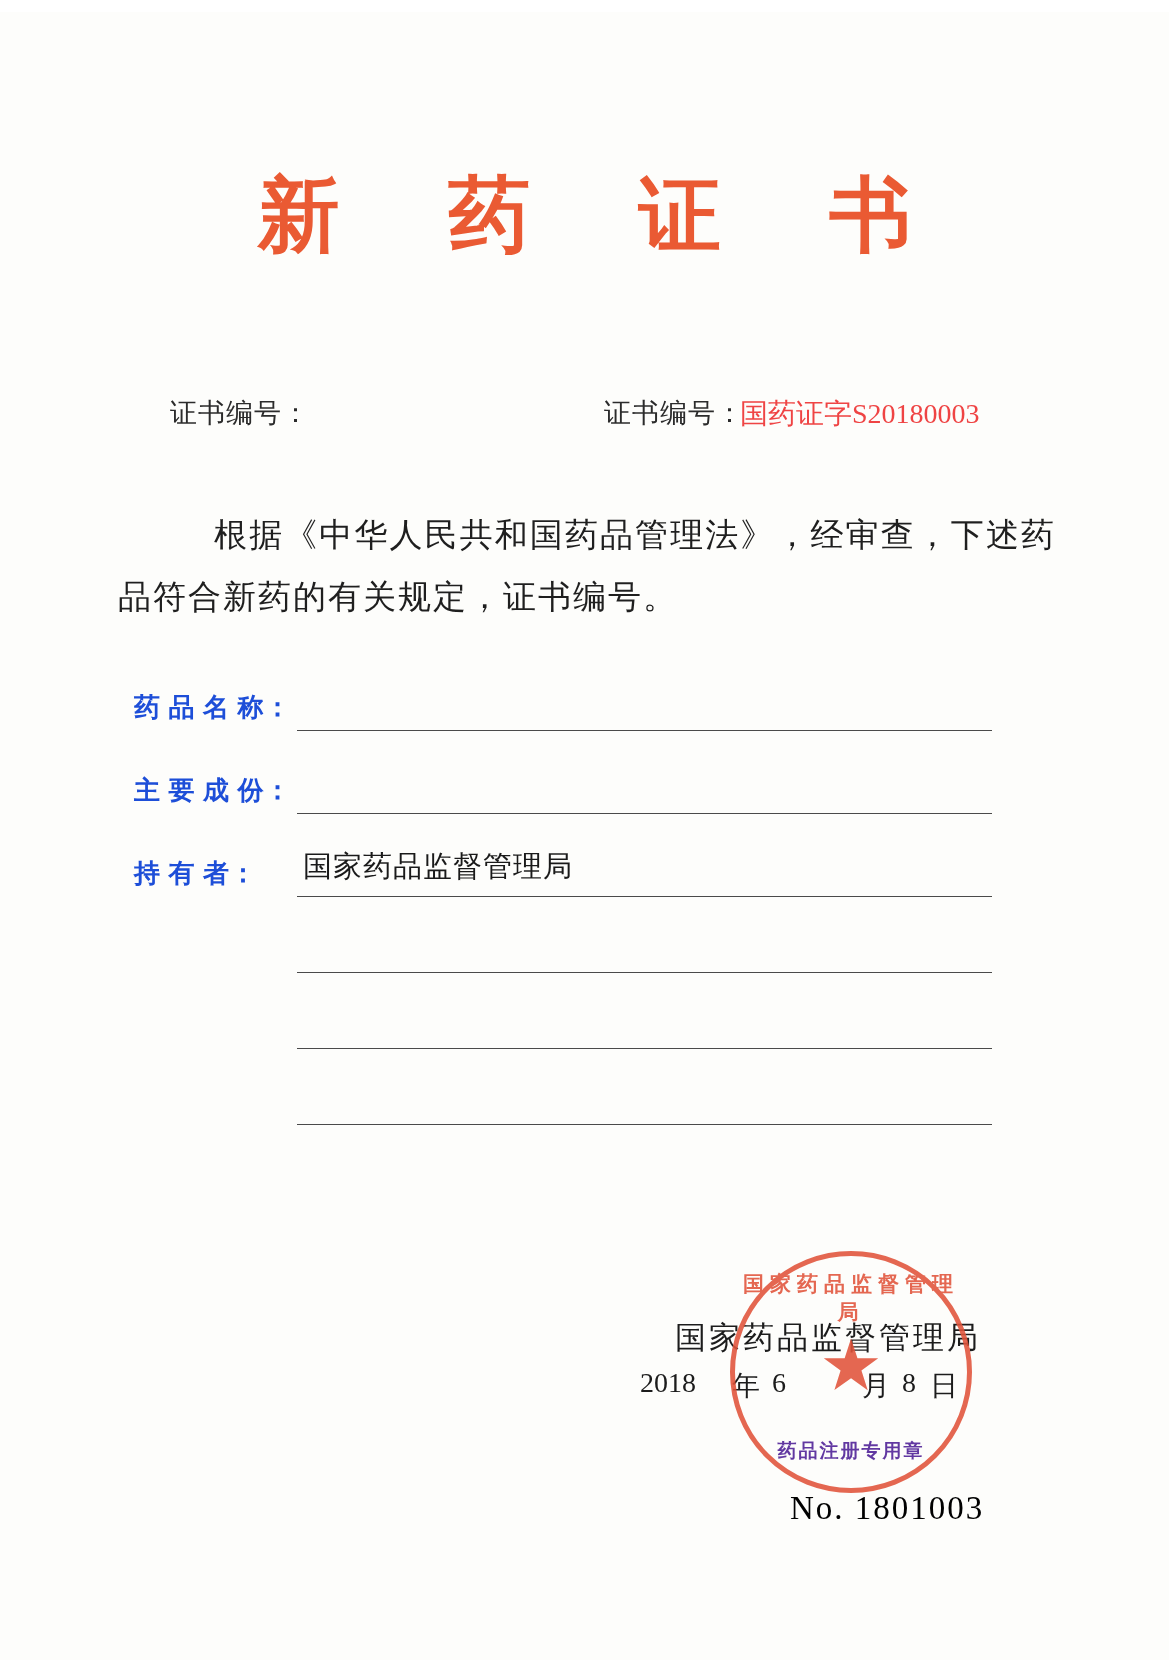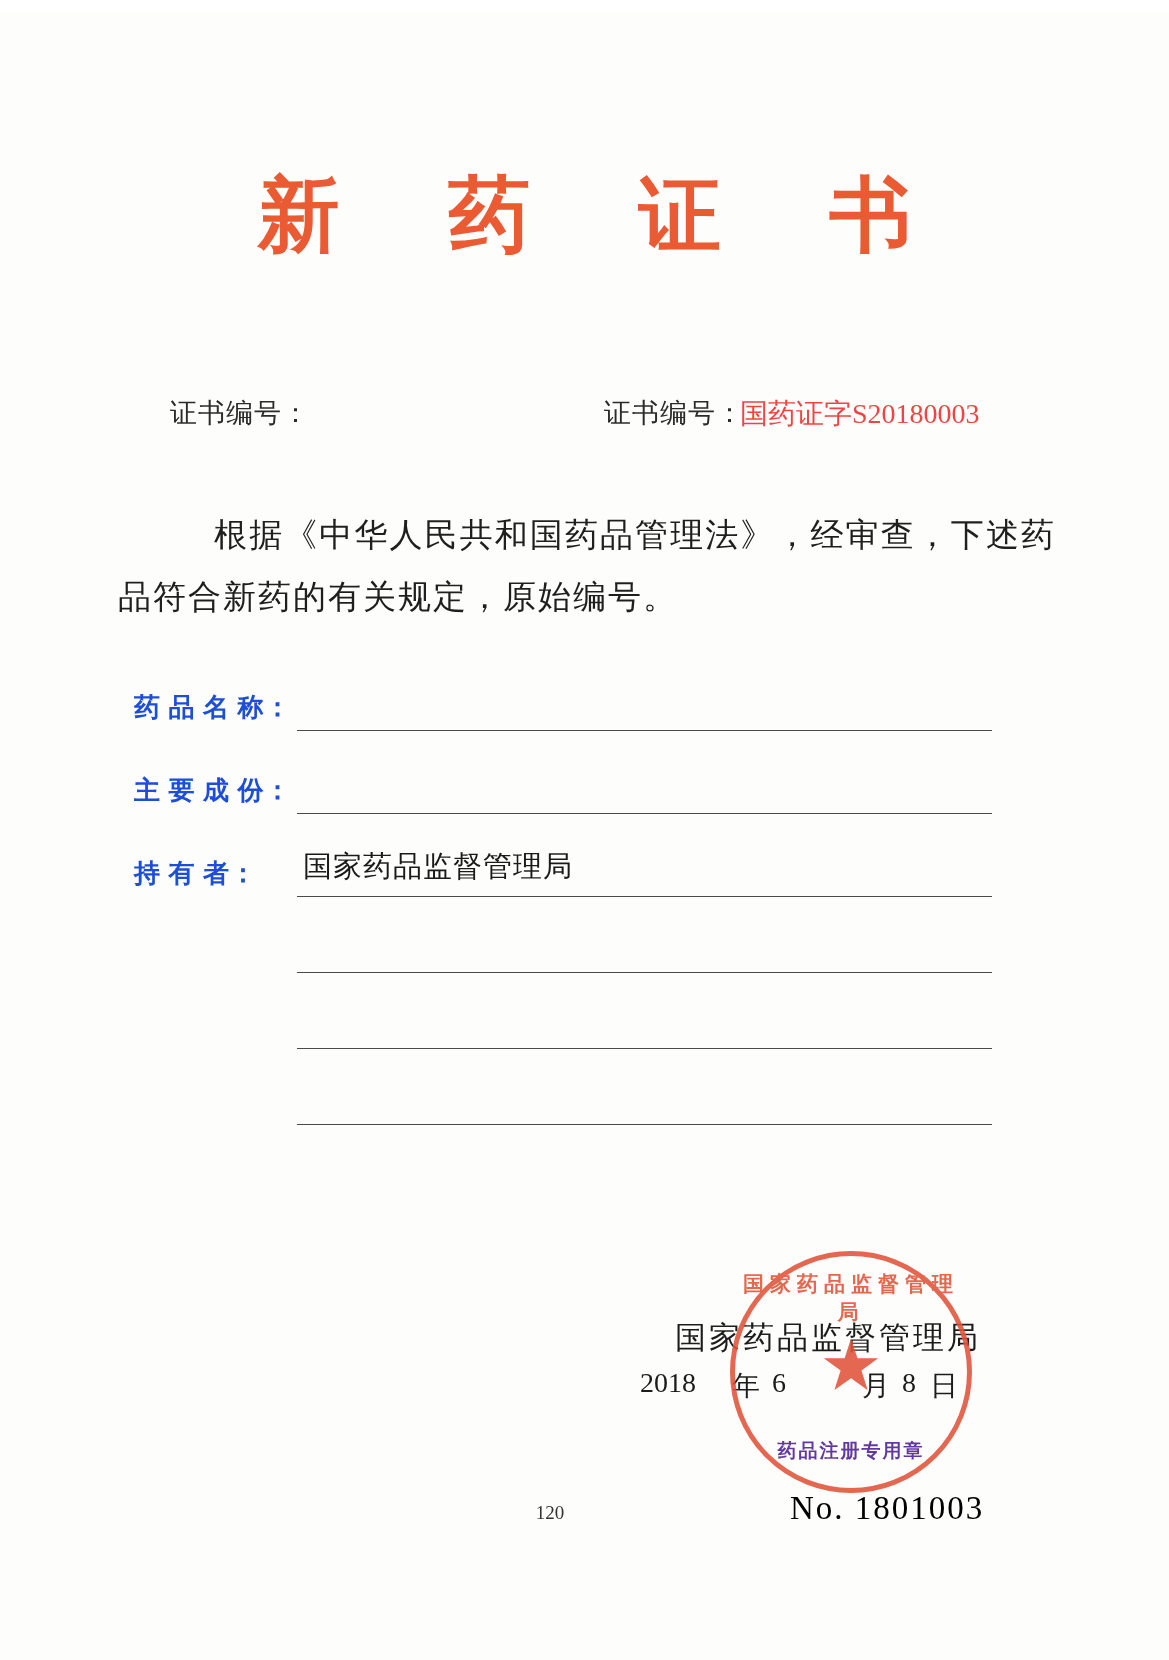--- a/index.html
+++ b/index.html
@@ -226,21 +226,21 @@
 
   <div class="doc-title">新 药 证 书</div>
 
   <div class="num-row">
     <div class="orig-no">证书编号：</div>
     <div class="cert-no-label">证书编号：</div>
     <div class="cert-no-value">国药证字S20180003</div>
   </div>
 
   <div class="body-para">
-    <span class="indent"></span><span>根据《中华人民共和国药品管理法》，经审查，下述药品符合新药的有关规定，原始编号。</span>
+    <span class="indent"></span><span>根据《中华人民共和国药品管理法》，经审查，下述药品符合新药的有关规定，证书编号。</span>
   </div>
 
   <div class="fields">
 
     <div class="field-row">
       <div class="field-label">药 品 名 称：</div>
       <div class="field-line"></div>
     </div>
 
     <div class="field-row">
@@ -285,15 +285,14 @@
   <div class="seal">
     <div class="seal-inner">
       <div class="seal-top-text">国家药品监督管理局</div>
       <div class="seal-star">★</div>
       <div class="seal-bottom-text">药品注册专用章</div>
     </div>
   </div>
 
   <div class="serial-no">No. 1801003</div>
 
-  <div class="page-number">120</div>
 
 </div>
 
 </body></html>

